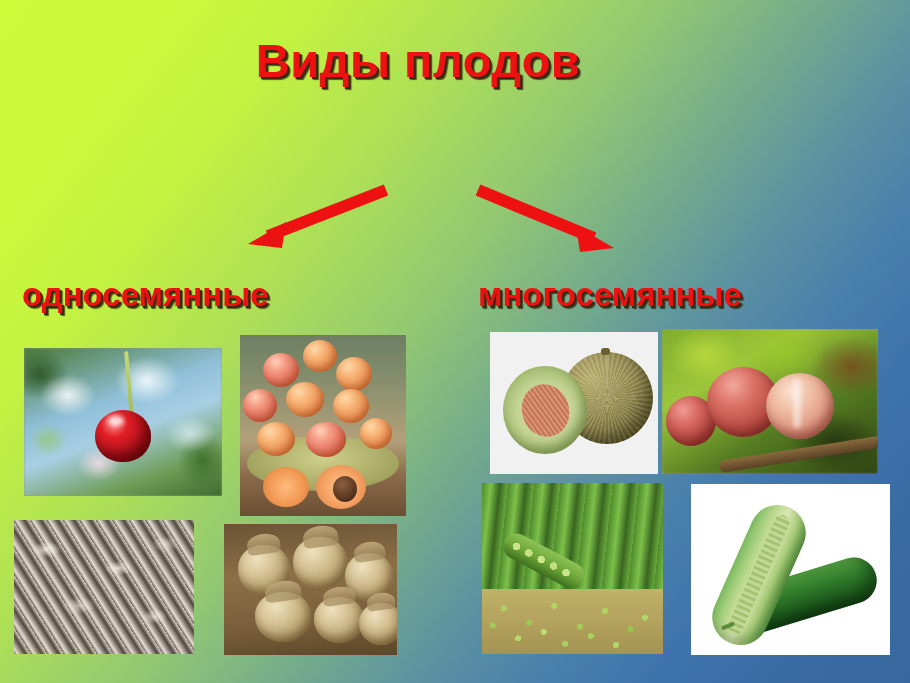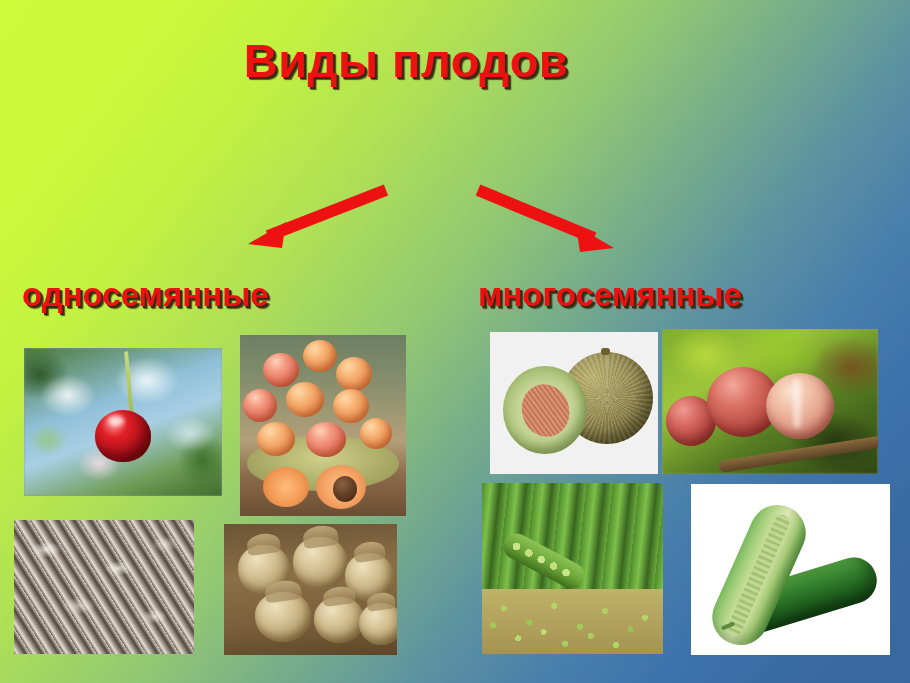--- a/index.html
+++ b/index.html
@@ -26,21 +26,21 @@
         #5d94a0 65%,
         #4a80ab 74%,
         #3f73ab 82%,
         #3a6ca4 90%,
         #36689e 100%);
   }
 
   
   .title-block {
     position: absolute;
-    left: 4px;
+    left: 16px;
     top: 36px;
     width: 804px;
     text-align: center;
     line-height: 1.07;
   }
   .title-line {
     display: block;
     font-size: 47px;
     font-weight: bold;
     color: #ee1111;

